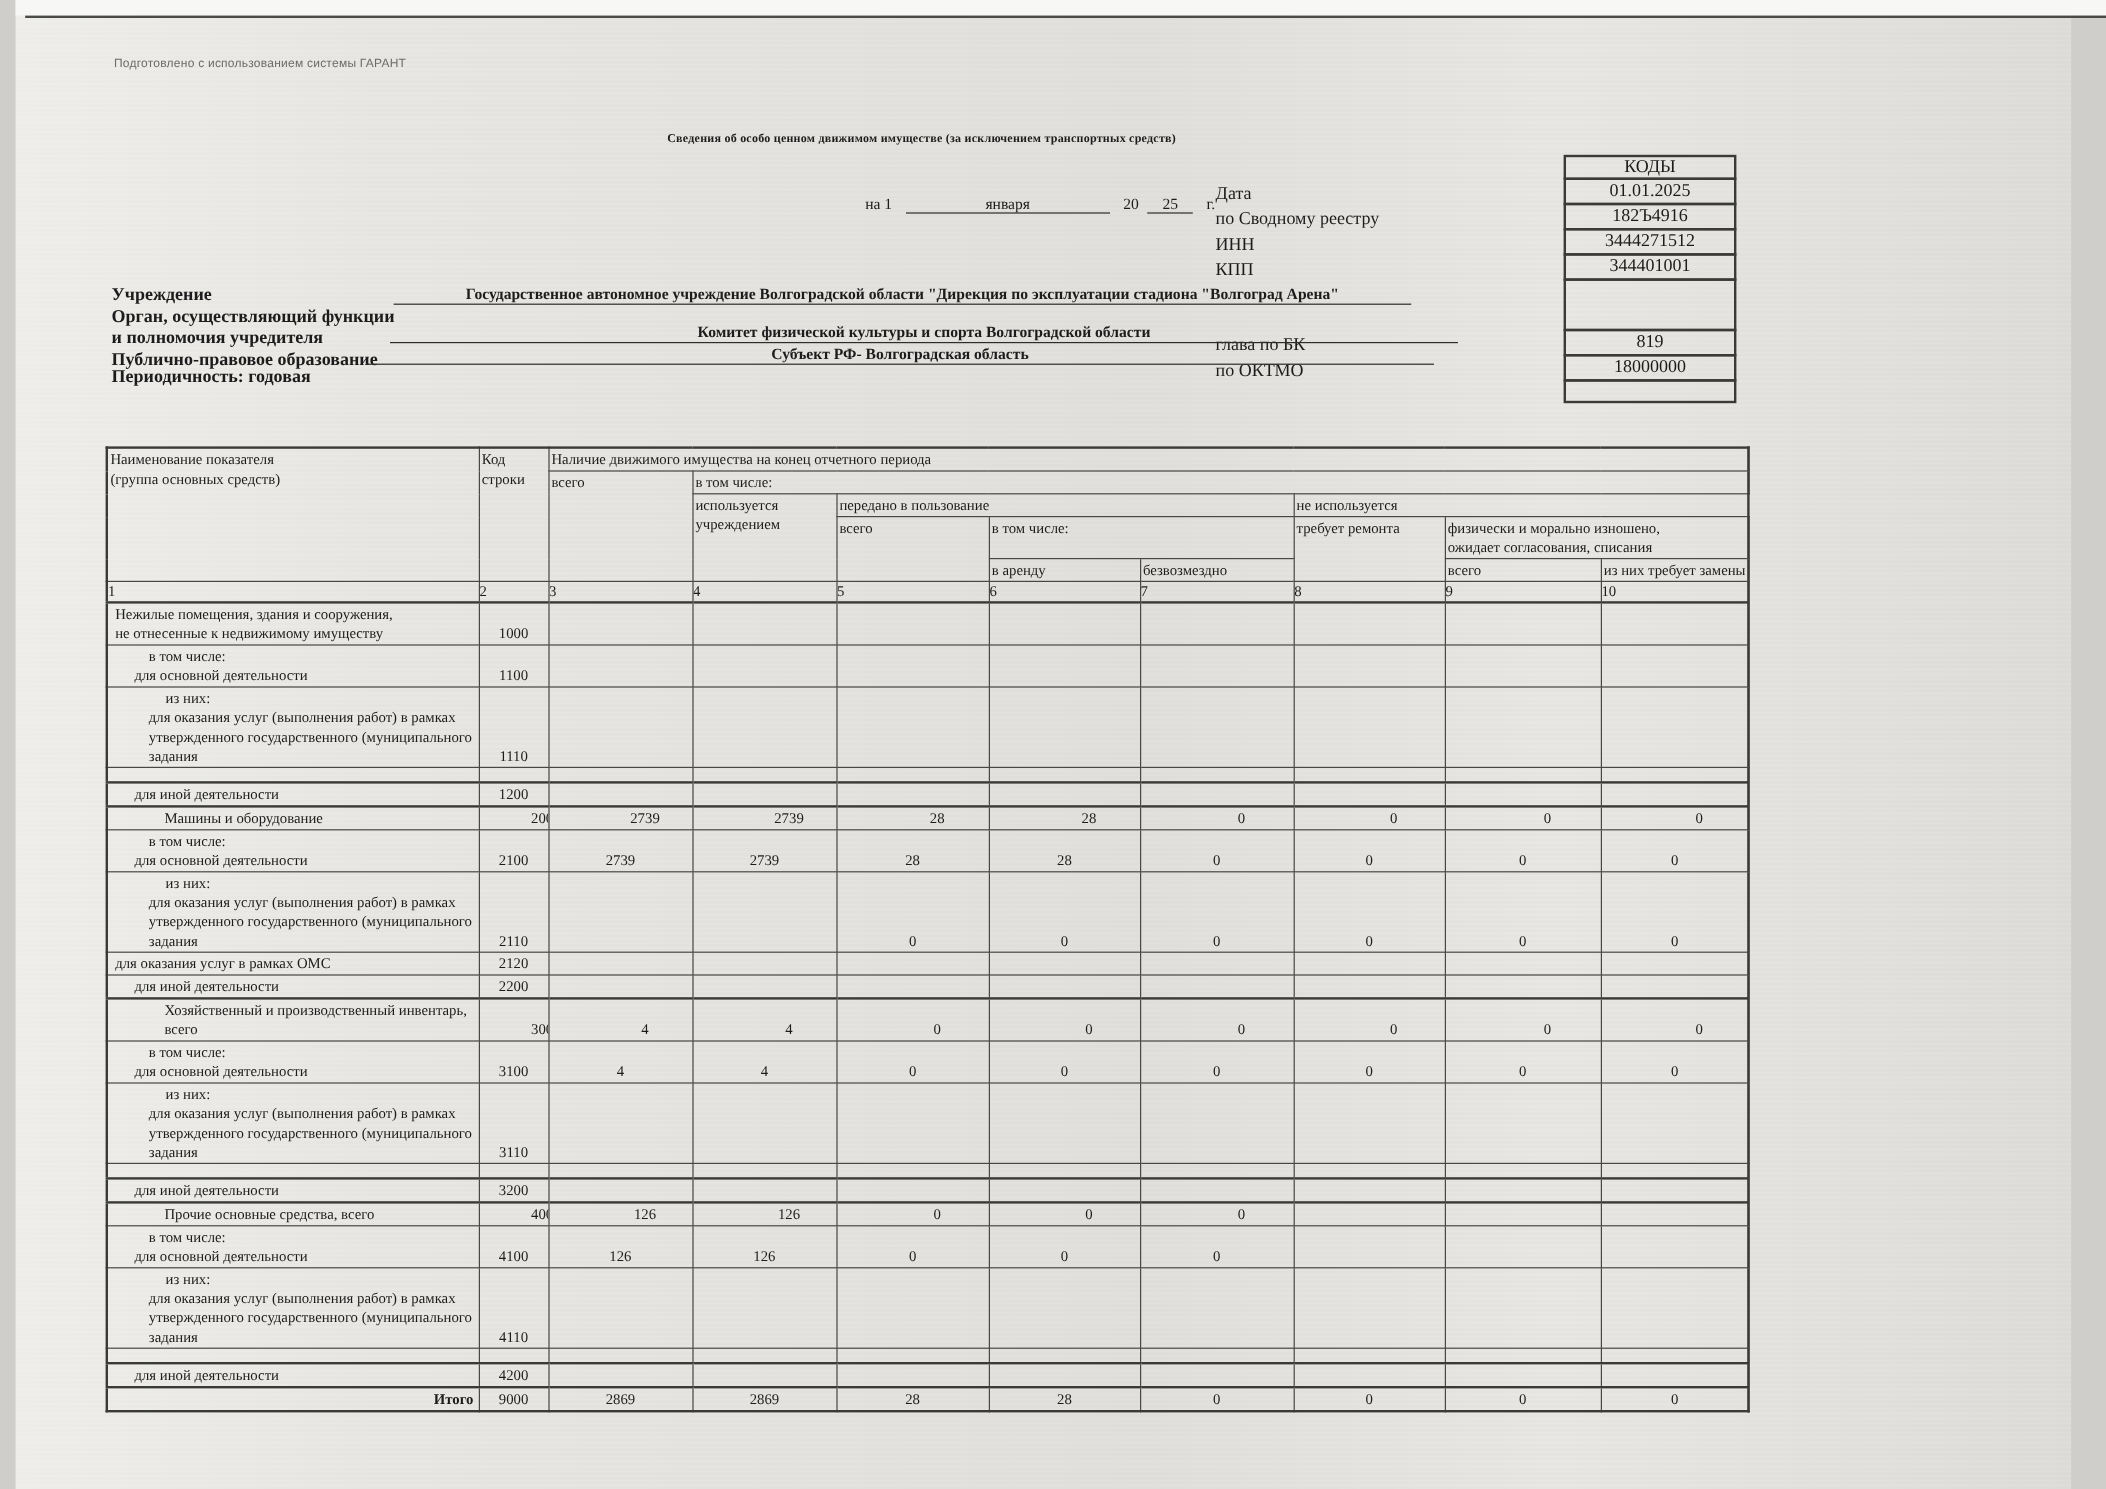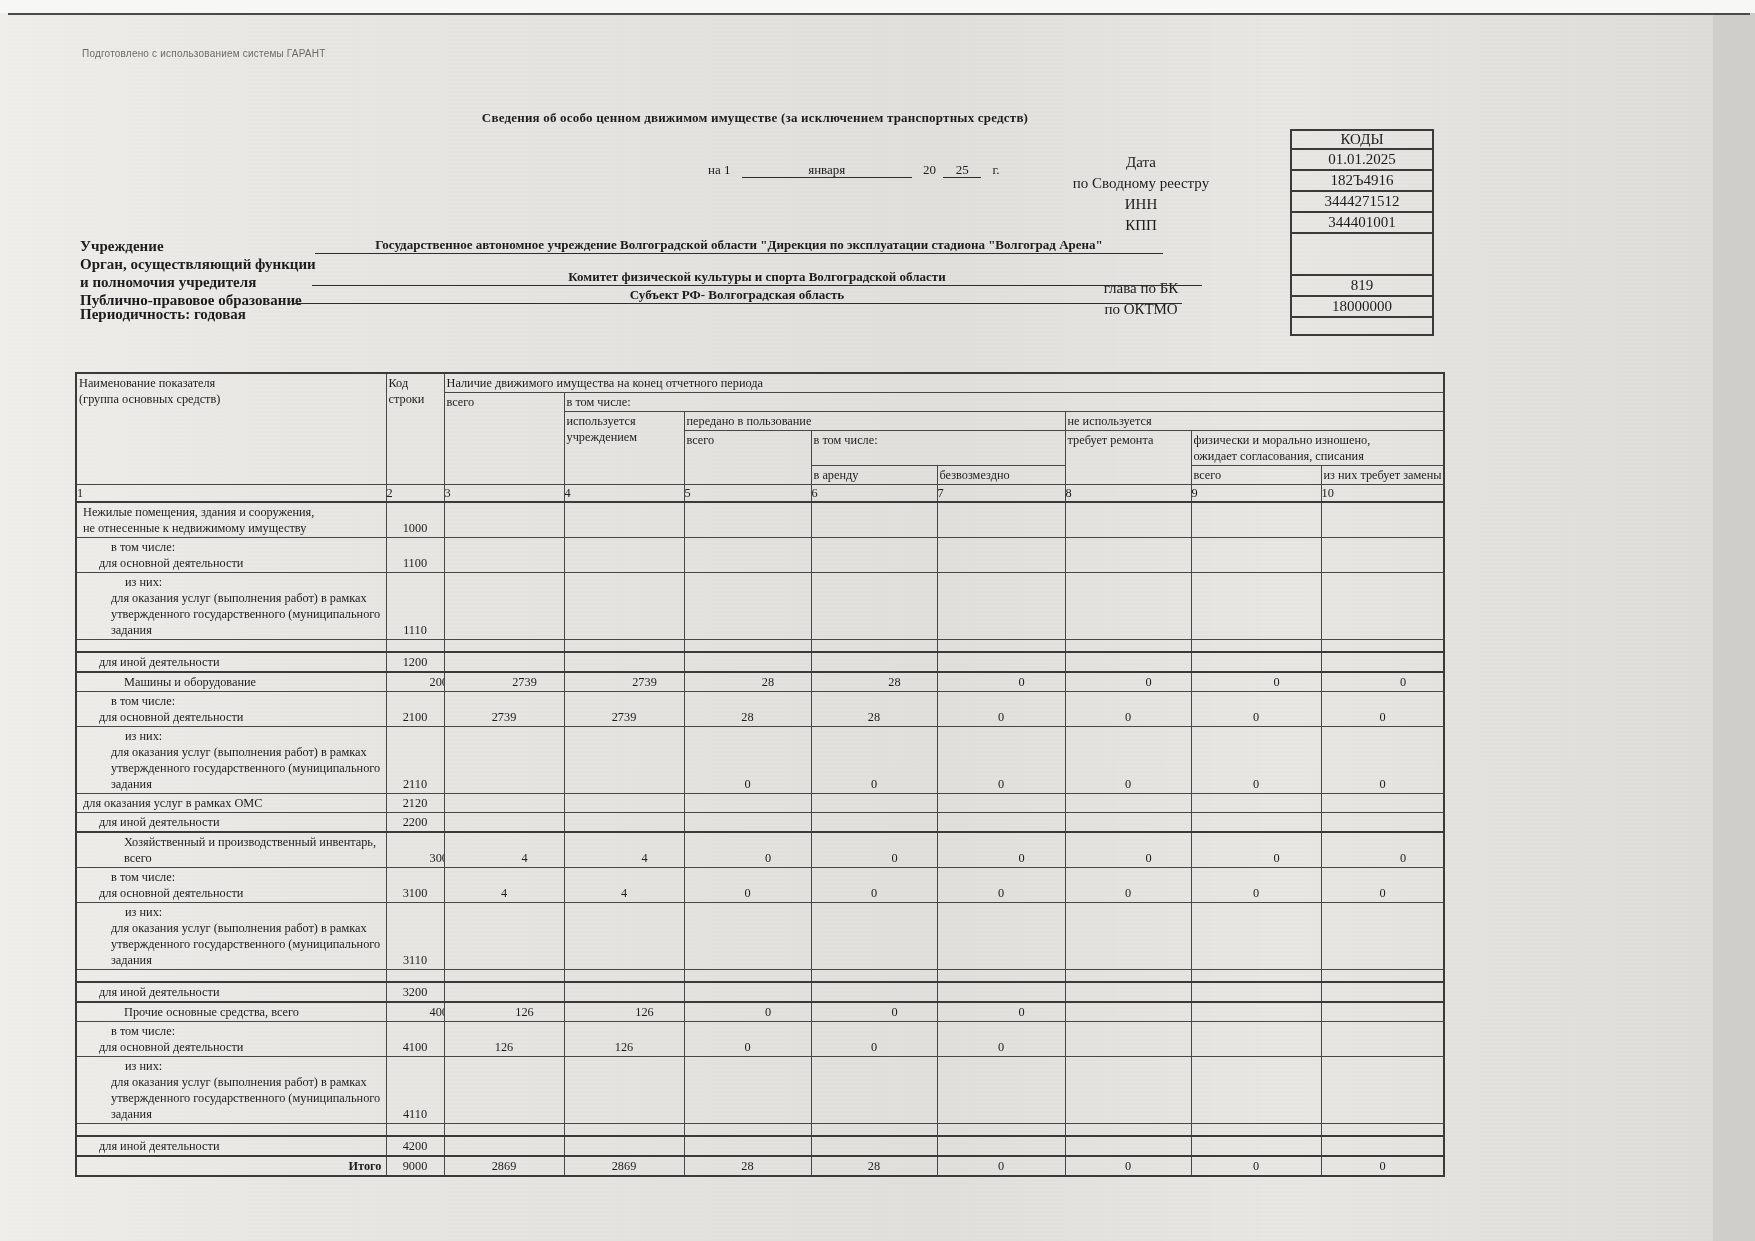--- a/index.html
+++ b/index.html
@@ -8,42 +8,43 @@
     background:#cfcecb;
     font-family:"Liberation Serif", serif;
     color:#1c1c1c;
   }
   .page{
     position:relative;width:1713px;height:1241px;
     background:
       linear-gradient(90deg, rgba(255,255,255,.30) 0%, rgba(0,0,0,0) 18%, rgba(0,0,0,.030) 55%, rgba(0,0,0,0) 75%, rgba(0,0,0,.045) 100%),
       repeating-linear-gradient(0deg, rgba(0,0,0,.013) 0 2px, rgba(255,255,255,.012) 2px 4px),
       #e8e7e3;
+    margin-left: 13px;
   }
   .top-band{position:absolute;left:0;top:0;width:1755px;height:13px;background:#f7f7f5;}
   .top-rule{position:absolute;left:8px;top:13px;width:1742px;height:2px;background:#4a4a48;}
   .note{
     position:absolute;left:82px;top:48px;
     font-family:"Liberation Sans", sans-serif;font-size:10px;color:#6b6b68;letter-spacing:.2px;
   }
   .doc-title{
     position:absolute;left:0;top:110px;width:1510px;text-align:center;
-    font-size:13px;font-weight:bold;letter-spacing:.2px;
+    font-size:10px;font-weight:bold;letter-spacing:.2px;
   }
   .date-line{position:absolute;left:708px;top:162px;font-size:13px;white-space:nowrap;}
   .date-line .useg{
     display:inline-block;border-bottom:1.5px solid #2c2c2a;text-align:center;
     margin:0 8px;line-height:15px;vertical-align:bottom;
   }
   .useg.month{width:170px;}
   .useg.year{width:38px;margin-left:4px;}
   
   .codes{position:absolute;left:1000px;top:131px;width:434px;font-size:15px;}
   .codes .crow{display:flex;align-items:flex-end;}
-  .codes .lbl{flex:1;text-align:center;padding:0 8px 2px 0;line-height:14px;}
+  .codes .lbl{flex:1;text-align:left;padding:0 8px 2px 0;line-height:14px;}
   .codes .box{
     width:140px;border:2px solid #3a3a38;margin-top:-2px;
     text-align:center;box-sizing:content-box;
     display:flex;align-items:center;justify-content:center;
   }
   
   .org-lbl{position:absolute;font-size:15px;font-weight:bold;}
   .uval{
     position:absolute;border-bottom:1.5px solid #2c2c2a;text-align:center;
     font-size:13px;font-weight:bold;line-height:17px;

